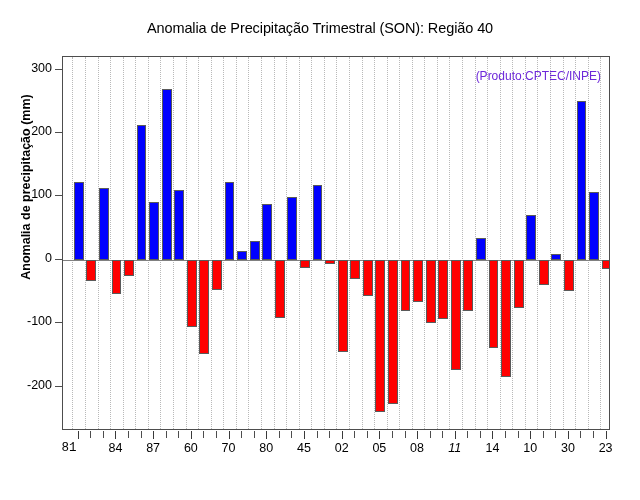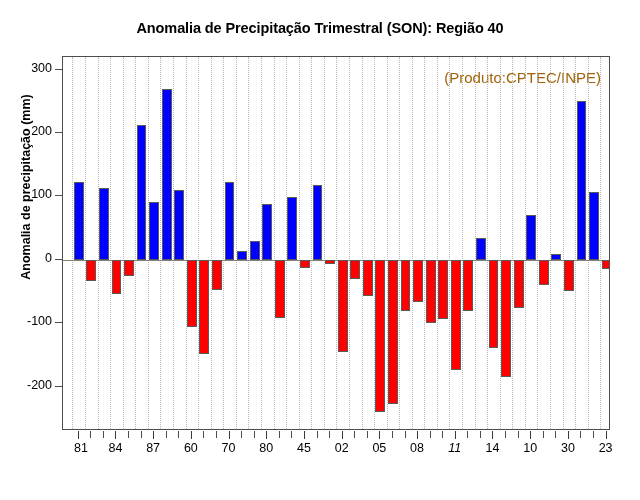--- a/index.html
+++ b/index.html
@@ -10,21 +10,21 @@
     overflow:hidden;
     position:relative;
   }
   #root{position:absolute;inset:0;}
 
   .title{
     position:absolute;
     left:0;right:0;top:20px;
     text-align:center;
     font-size:14.5px;
-    font-weight:bold;
+    font-weight:normal;
     color:#000;
     letter-spacing:-0.1px;
   }
 
   
   .plot-frame{
     position:absolute;
     left:62px;top:56px;
     width:548px;height:374px;
     border:1px solid #4d4d4d;
@@ -51,22 +51,22 @@
     position:absolute;
     box-sizing:border-box;
     border:1px solid #5a5a5a;
   }
   .bar.pos{background:#0000ff;}
   .bar.neg{background:#ff0000;}
 
   .producer{
     position:absolute;
     right:8px;top:12px;
-    font-size:15px;
-    color:#a16207;
+    font-size:12px;
+    color:#6d28d9;
     white-space:nowrap;
     text-align:right;
   }
 
   
   .ytick-mark{
     position:absolute;
     width:7px;height:1px;
     background:#4d4d4d;
     left:55px;
@@ -231,21 +231,21 @@
       <div class="ytick-label" style="top: 250.847px;">0</div>
       <div class="ytick-mark" style="top: 195.458px;"></div>
       <div class="ytick-label" style="top: 187.458px;">100</div>
       <div class="ytick-mark" style="top: 132.068px;"></div>
       <div class="ytick-label" style="top: 124.068px;">200</div>
       <div class="ytick-mark" style="top: 68.678px;"></div>
       <div class="ytick-label" style="top: 60.678px;">300</div>
     </div>
   <div id="xaxis-layer">
       <div class="xtick-mark major" style="left: 77.711px;"></div>
-      <div class="xtick-label" style="left: 81px;">81</div>
+      <div class="xtick-label" style="left: 69px; font-family: Liberation Mono, monospace;">81</div>
       <div class="xtick-mark" style="left: 90.2798px;"></div>
       <div class="xtick-mark" style="left: 102.849px;"></div>
       <div class="xtick-mark major" style="left: 115.417px;"></div>
       <div class="xtick-label" style="left: 115.417px;">84</div>
       <div class="xtick-mark" style="left: 127.986px;"></div>
       <div class="xtick-mark" style="left: 140.555px;"></div>
       <div class="xtick-mark major" style="left: 153.124px;"></div>
       <div class="xtick-label" style="left: 153.124px;">87</div>
       <div class="xtick-mark" style="left: 165.693px;"></div>
       <div class="xtick-mark" style="left: 178.261px;"></div>

